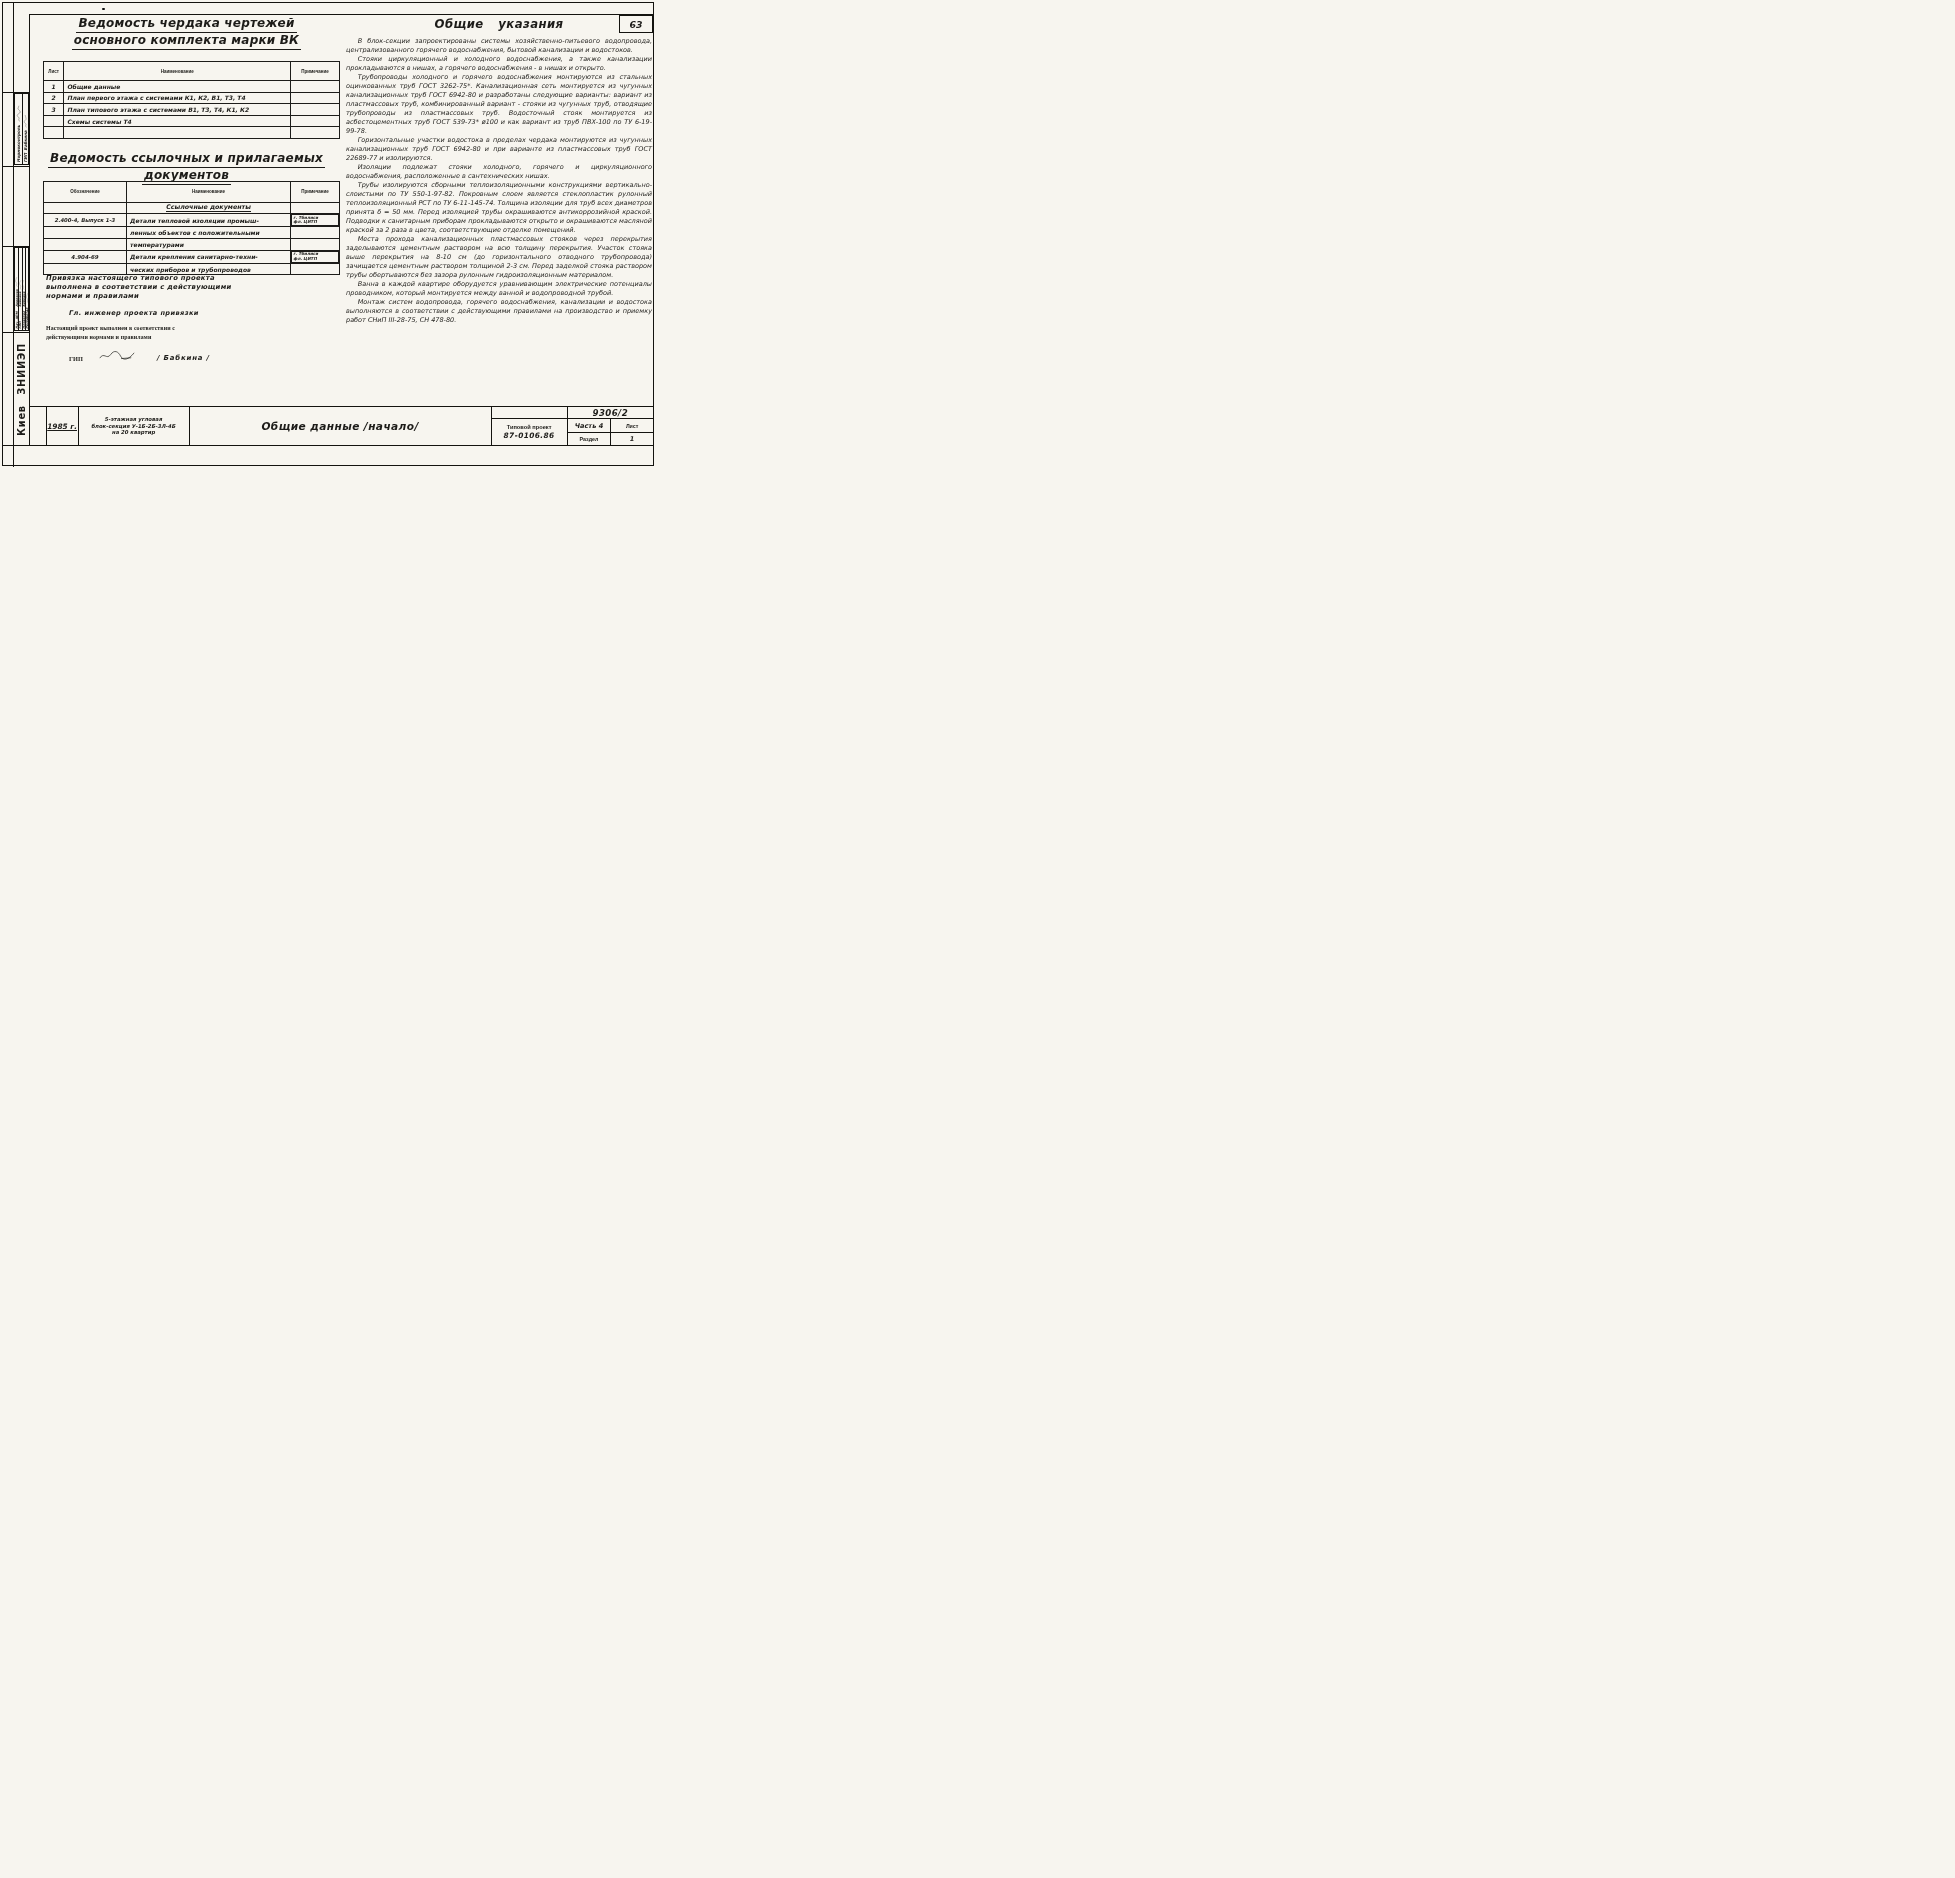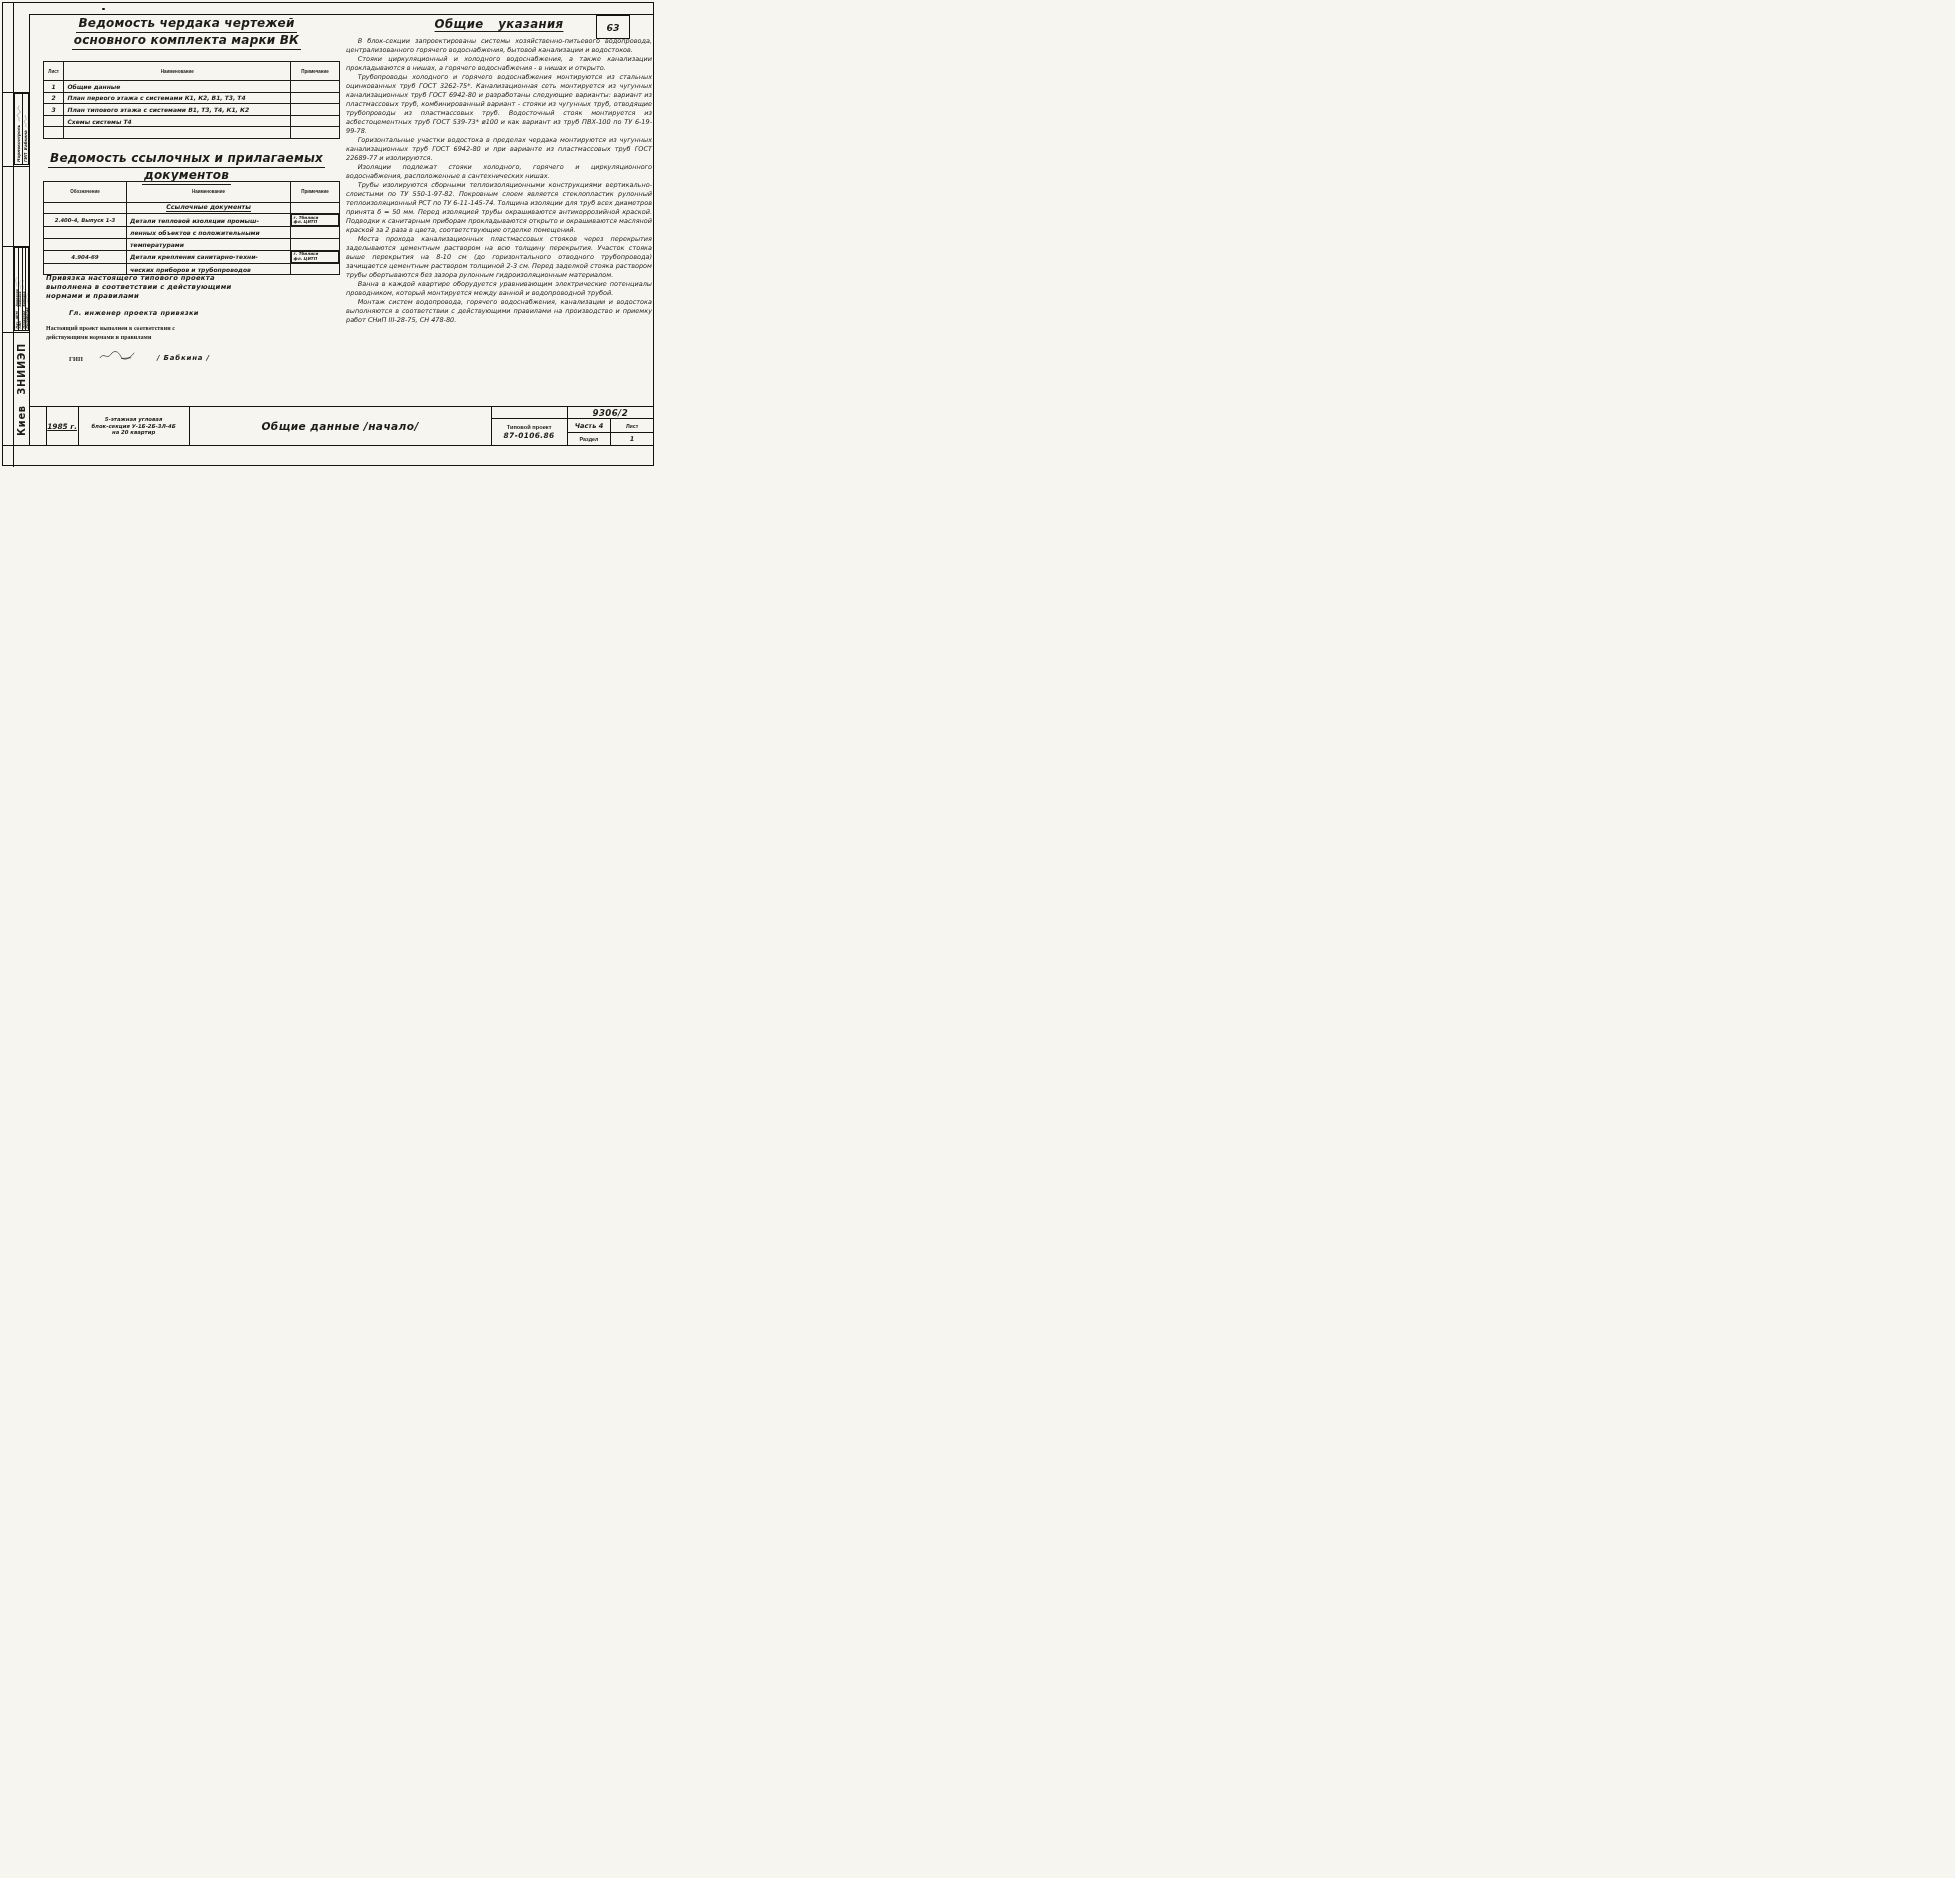--- a/index.html
+++ b/index.html
@@ -27,21 +27,21 @@
   #stampL{left:14px;top:247px;width:15.3px;height:84px;}
   #stampL .rin{top:84px;width:84px;height:15.3px;border:1px solid #14130f;display:grid;grid-template-rows:repeat(4,1fr);}
   .sl-row{display:flex;align-items:center;gap:1.6px;padding:0 1.6px;font:italic 700 3.1px "DejaVu Sans",sans-serif;white-space:nowrap;overflow:hidden;}
   .sl-row + .sl-row{border-top:0.6px solid #14130f;}
   .sl-row .lab{min-width:20.3px;}
   #orgR{left:14px;top:334px;width:15.3px;height:111px;}
   #orgR .rin{top:111px;width:111px;height:15.3px;display:flex;align-items:center;justify-content:center;
              font:800 9.8px "DejaVu Sans",sans-serif;letter-spacing:0.8px;word-spacing:6.3px;}
 
   
-  #cornerNo{position:absolute;left:596px;top:15.3px;width:34px;height:24px;border:1.2px solid #14130f;
+  #cornerNo{position:absolute;left:619px;top:15.3px;width:34px;height:18px;border:1.2px solid #14130f;
             box-sizing:border-box;display:flex;align-items:center;justify-content:center;
             font:italic 700 9.4px "DejaVu Sans",sans-serif;}
   #title1,#title2{position:absolute;left:33px;width:307px;text-align:center;}
   #title1{top:17px;}  #title2{top:152px;}
   .tl{display:inline-block;border-bottom:1.4px solid #1d1c19;padding:0 2.3px 1.2px;
       font:italic 700 12px/1.12 "DejaVu Sans",sans-serif;letter-spacing:0.2px;white-space:nowrap;}
 
   .t{position:absolute;border-collapse:collapse;table-layout:fixed;background:transparent;}
   .t th{border:1.2px solid #1d1c19;font:700 4.5px "Liberation Sans",sans-serif;height:18px;padding:0 1.6px;}
   .t td{border:1px solid #1d1c19;height:10.6px;font:italic 700 6px "DejaVu Sans",sans-serif;
@@ -60,21 +60,21 @@
   #chiefLine{position:absolute;left:69px;top:309px;font:italic 700 6.6px "DejaVu Sans",sans-serif;letter-spacing:0.4px;}
   #typedNote{position:absolute;left:46px;top:324px;font:700 5.9px/1.55 "Liberation Serif",serif;letter-spacing:0.1px;}
   #gipRow{position:absolute;left:69px;top:350px;display:flex;align-items:flex-end;gap:15.6px;}
   .gip-label{font:700 6.3px "Liberation Serif",serif;}
   .gip-name{font:italic 700 7px "DejaVu Sans",sans-serif;letter-spacing:0.8px;}
 
   
   #rightCol{position:absolute;left:346px;top:17px;width:306px;}
   .gi-title{text-align:center;margin-bottom:6.3px;}
   .gi-title span{font:italic 700 11.7px "DejaVu Sans",sans-serif;letter-spacing:0.4px;word-spacing:10.2px;
-                 text-decoration:underline;text-decoration-thickness:1.2px;text-underline-offset:3.1px;}
+                 text-decoration-thickness:1.2px;text-underline-offset:3.1px;}
   .gi-body p{margin:0;font:italic 500 6.5px/9px "DejaVu Sans",sans-serif;text-align:justify;text-indent:11.7px;}
 
   
   #tb{position:absolute;left:29px;top:406px;width:625px;height:40px;display:flex;
       box-sizing:border-box;border:1.2px solid #14130f;background:transparent;}
   .tb-cell{border-left:1.2px solid #14130f;box-sizing:border-box;display:flex;align-items:center;
            justify-content:center;flex-direction:column;overflow:hidden;}
   .tb-cell:first-child{border-left:none;}
   #tbC0{width:15.6px;}
   #tbC1{width:32px;font:italic 700 7.4px "DejaVu Sans",sans-serif;text-decoration:underline;}

